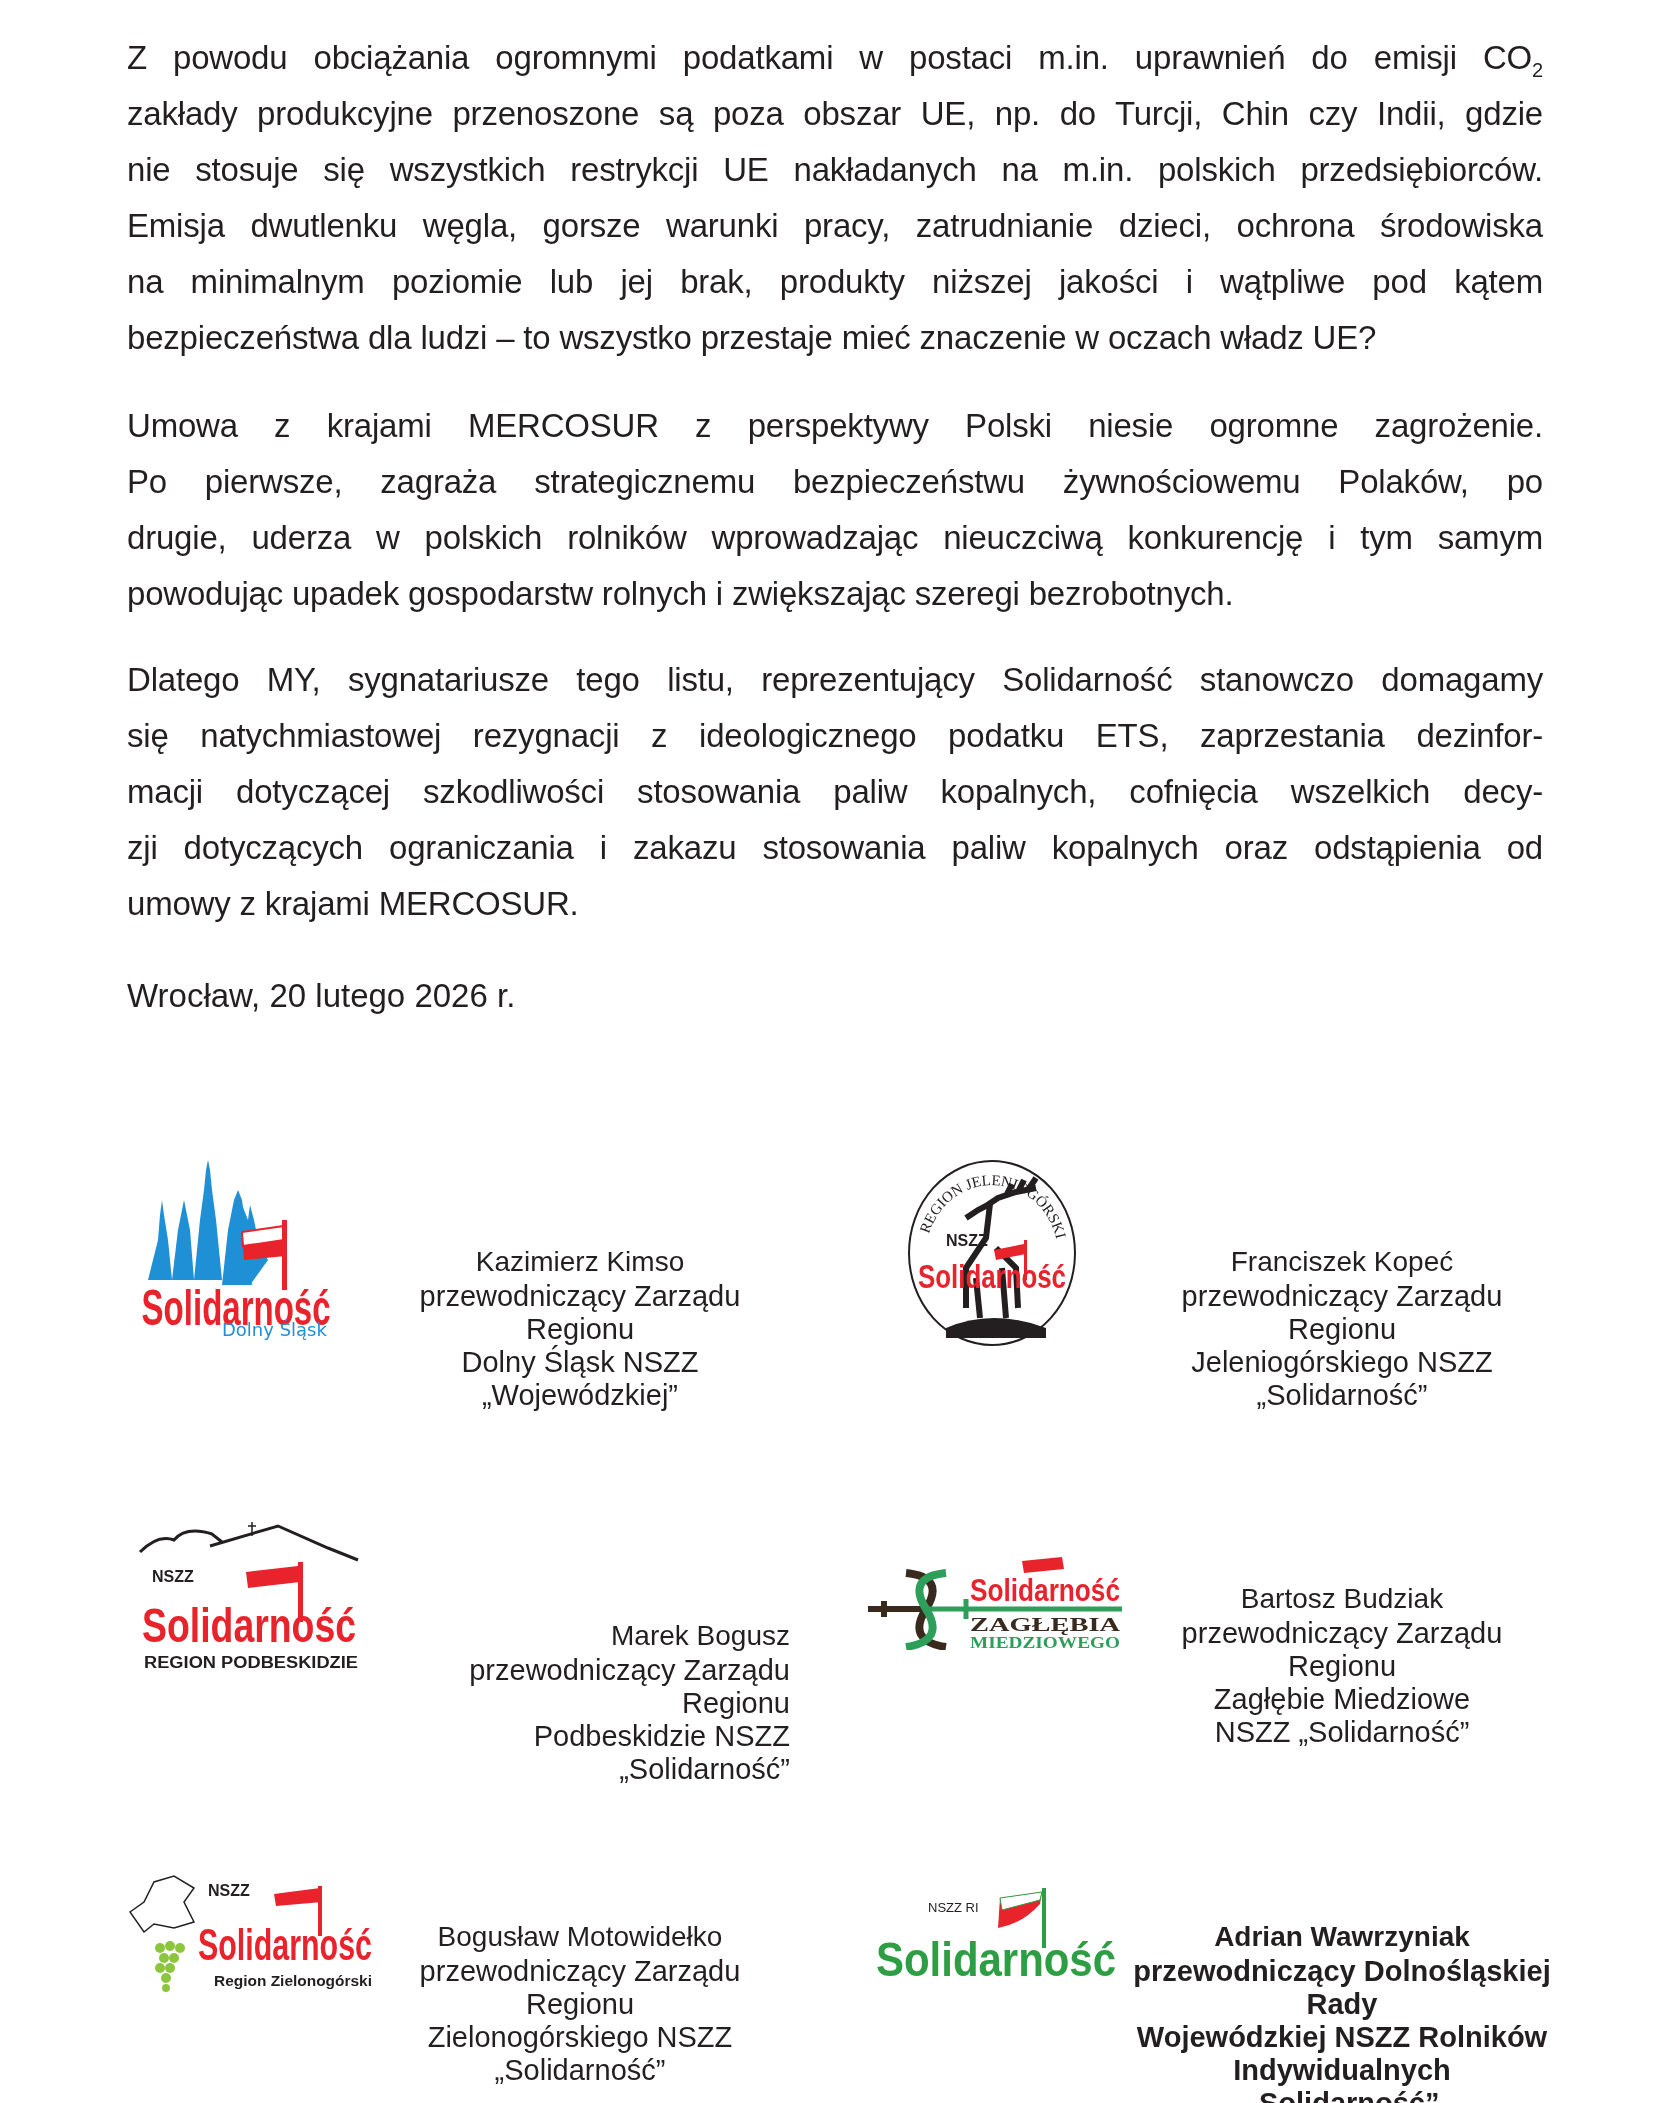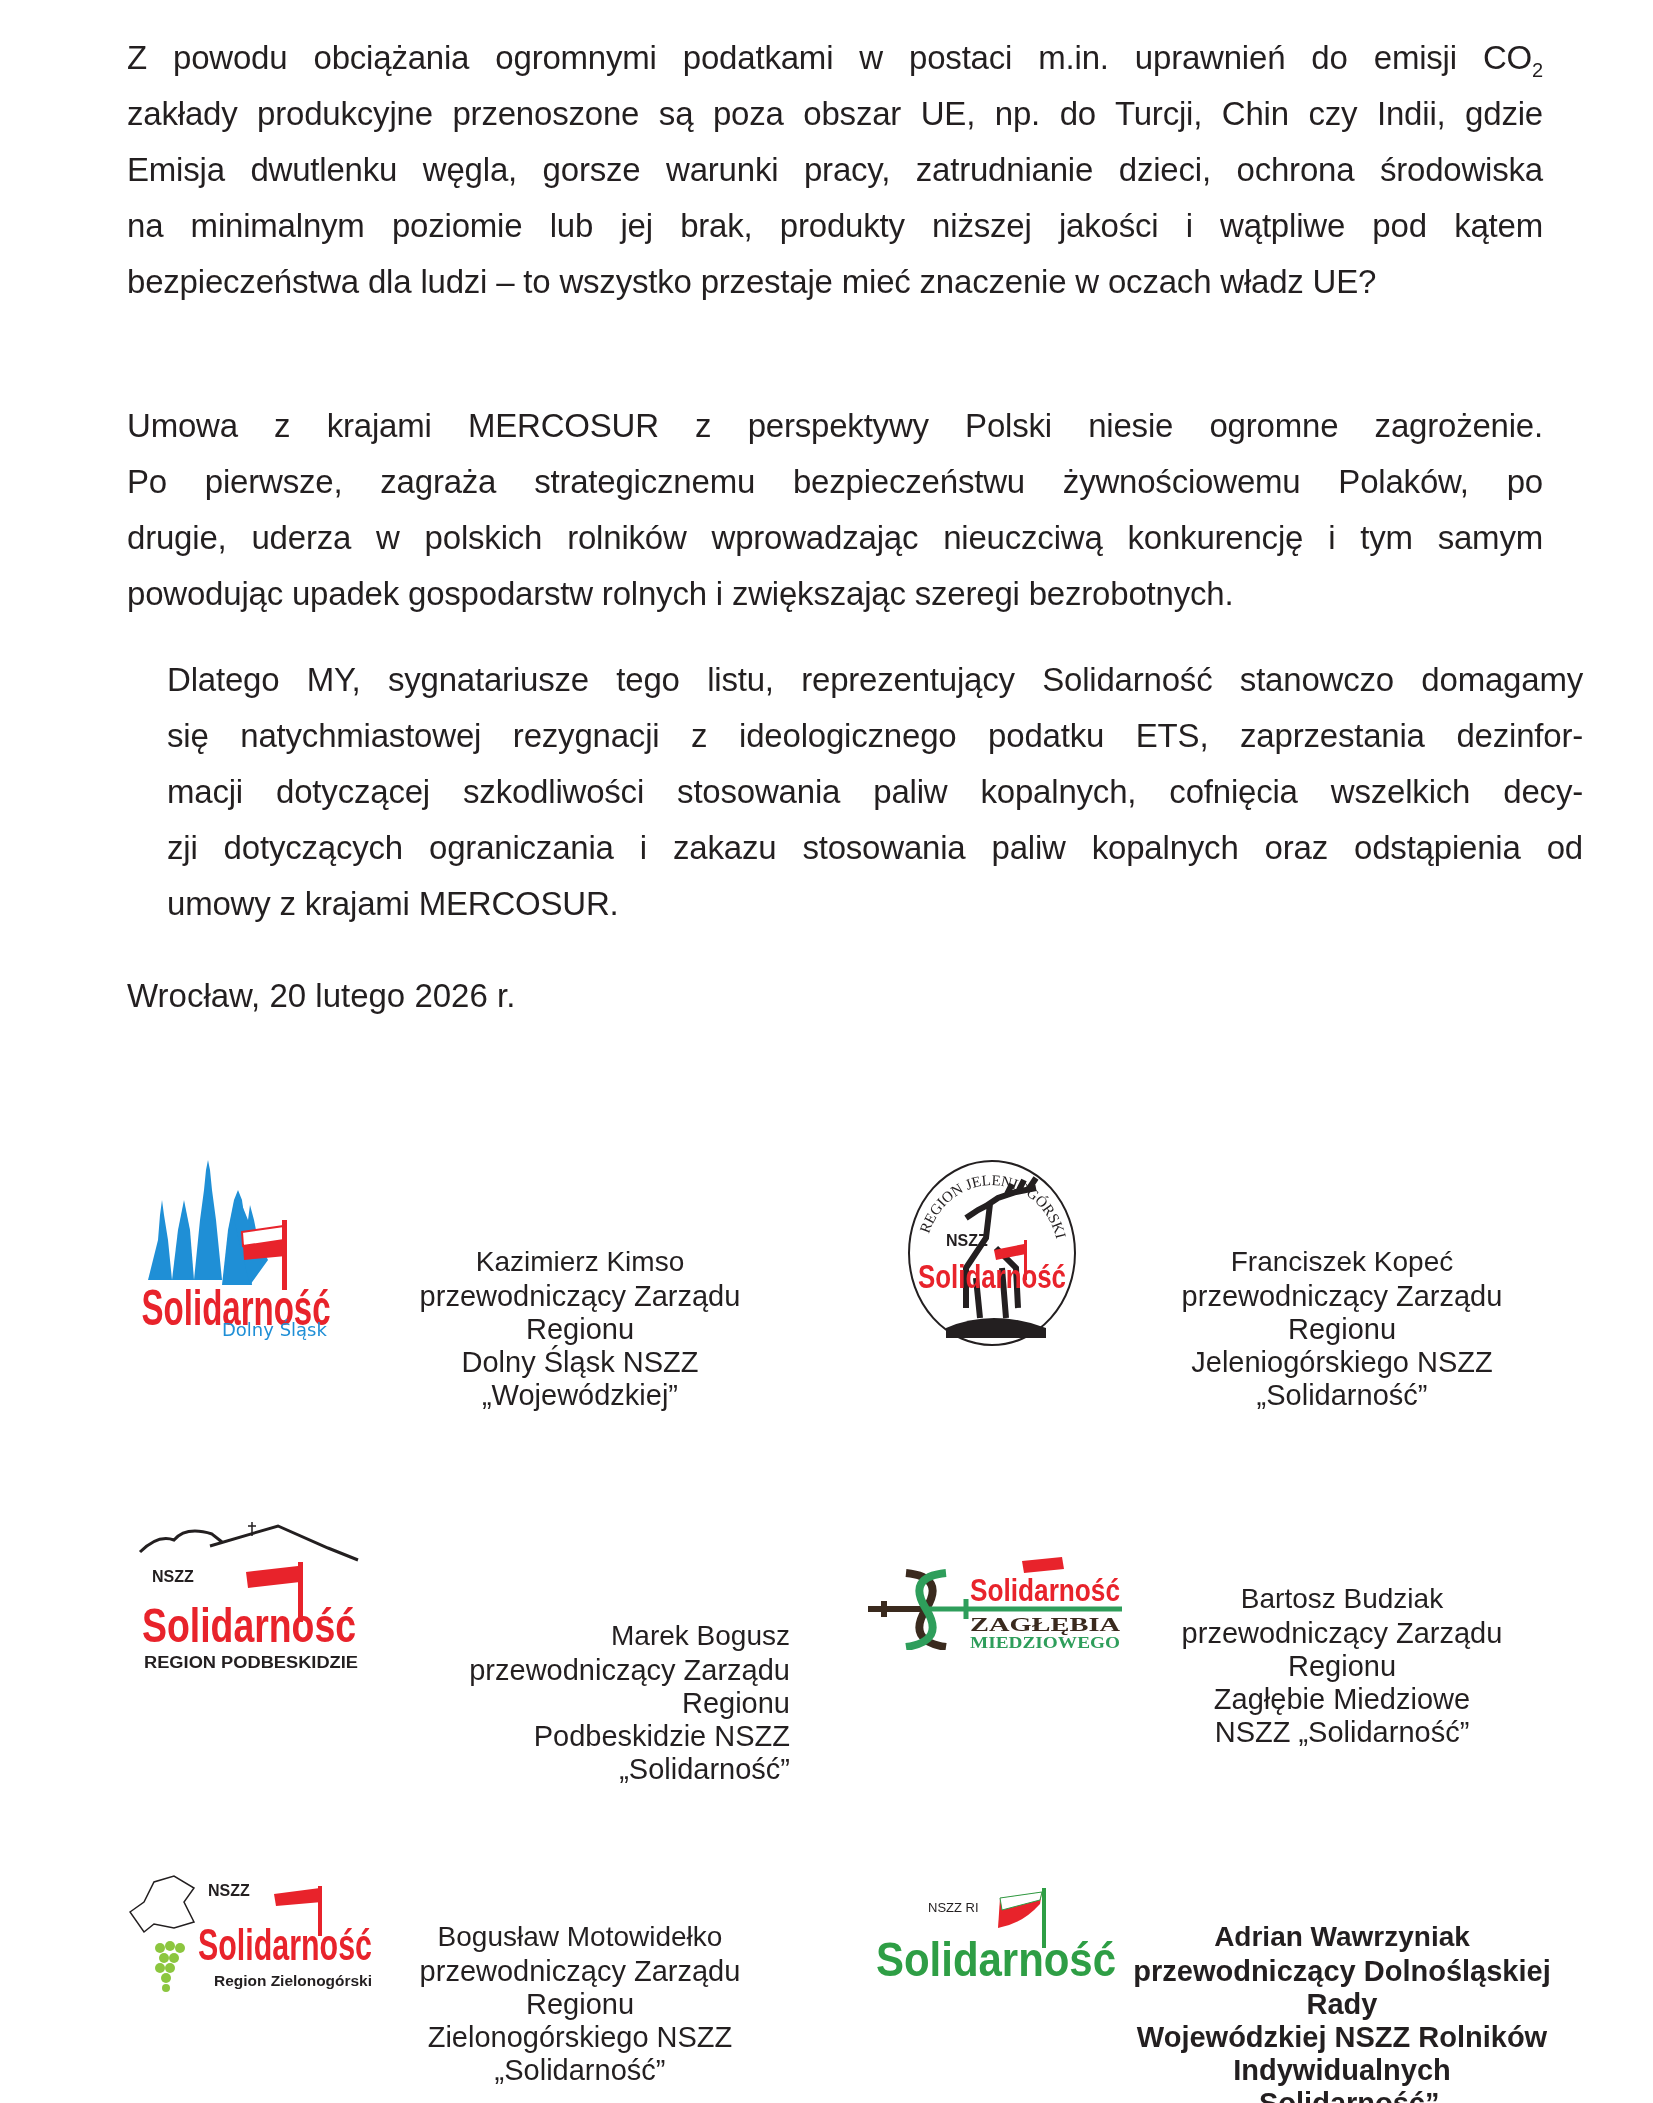--- a/index.html
+++ b/index.html
@@ -5,37 +5,38 @@
   html, body { margin: 0; padding: 0; background: #ffffff; }
   body { width: 1653px; height: 2103px; position: relative; overflow: hidden;
          font-family: "Liberation Sans", sans-serif; color: #231f20; }
   .para { position: absolute; left: 127px; width: 1416px; font-size: 33px;
           line-height: 56px; text-align: justify; letter-spacing: -0.2px; margin: 0; }
   .para .ln { display: block; text-align: justify; text-align-last: justify; white-space: nowrap; }
   .para .ln.last { text-align-last: left; }
   .para sub { font-size: 20px; vertical-align: -8px; line-height: 0; }
   #p1 { top: 30px; }
   #p2 { top: 398px; }
-  #p3 { top: 652px; margin-left: 40px; }
+  #p3 { top: 652px; }
   #date { position: absolute; left: 127px; top: 968px; font-size: 33px; line-height: 56px; margin: 0; }
 
   .sig { position: absolute; width: 420px; text-align: center; }
   .sig .dash { display: block; font-size: 28px; line-height: 28px; letter-spacing: 1.5px; color: #231f20; height: 24px; overflow: hidden; }
   .sig .name { display: block; font-size: 28px; line-height: 36px; }
   .sig .role { display: block; font-size: 29px; line-height: 33px; }
 
   .logo { position: absolute; }
   .logo svg { display: block; width: 100%; height: 100%; }
 </style>
 </head>
 <body>
 
 <div class="para" id="p1">
   <span class="ln"><span>Z powodu obciążania ogromnymi podatkami w postaci m.in. uprawnień do emisji CO</span><sub>2</sub></span>
   <span class="ln">zakłady produkcyjne przenoszone są poza obszar UE, np. do Turcji, Chin czy Indii, gdzie</span>
+  <span class="ln">nie stosuje się wszystkich restrykcji UE nakładanych na m.in. polskich przedsiębiorców.</span>
   <span class="ln">Emisja dwutlenku węgla, gorsze warunki pracy, zatrudnianie dzieci, ochrona środowiska</span>
   <span class="ln">na minimalnym poziomie lub jej brak, produkty niższej jakości i wątpliwe pod kątem</span>
   <span class="ln last">bezpieczeństwa dla ludzi – to wszystko przestaje mieć znaczenie w oczach władz UE?</span>
 </div>
 
 <div class="para" id="p2">
   <span class="ln">Umowa z krajami MERCOSUR z perspektywy Polski niesie ogromne zagrożenie.</span>
   <span class="ln">Po pierwsze, zagraża strategicznemu bezpieczeństwu żywnościowemu Polaków, po</span>
   <span class="ln">drugie, uderza w polskich rolników wprowadzając nieuczciwą konkurencję i tym samym</span>
   <span class="ln last">powodując upadek gospodarstw rolnych i zwiększając szeregi bezrobotnych.</span>

